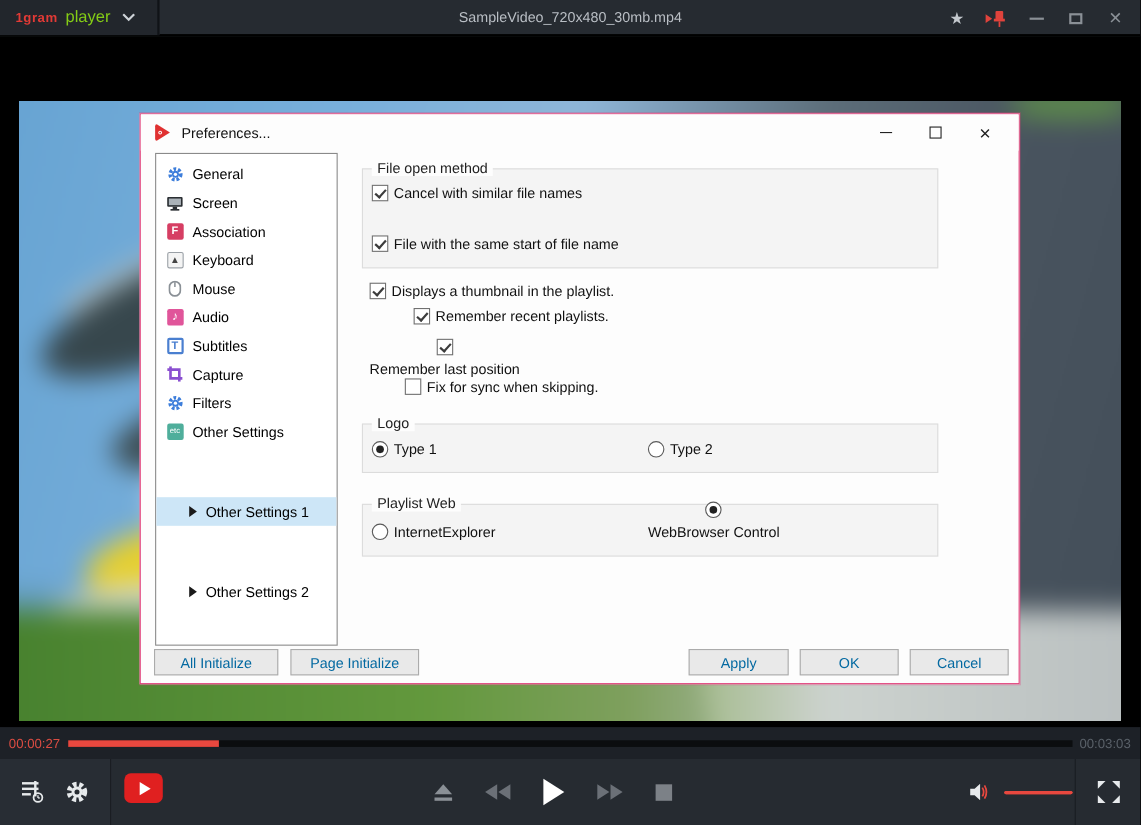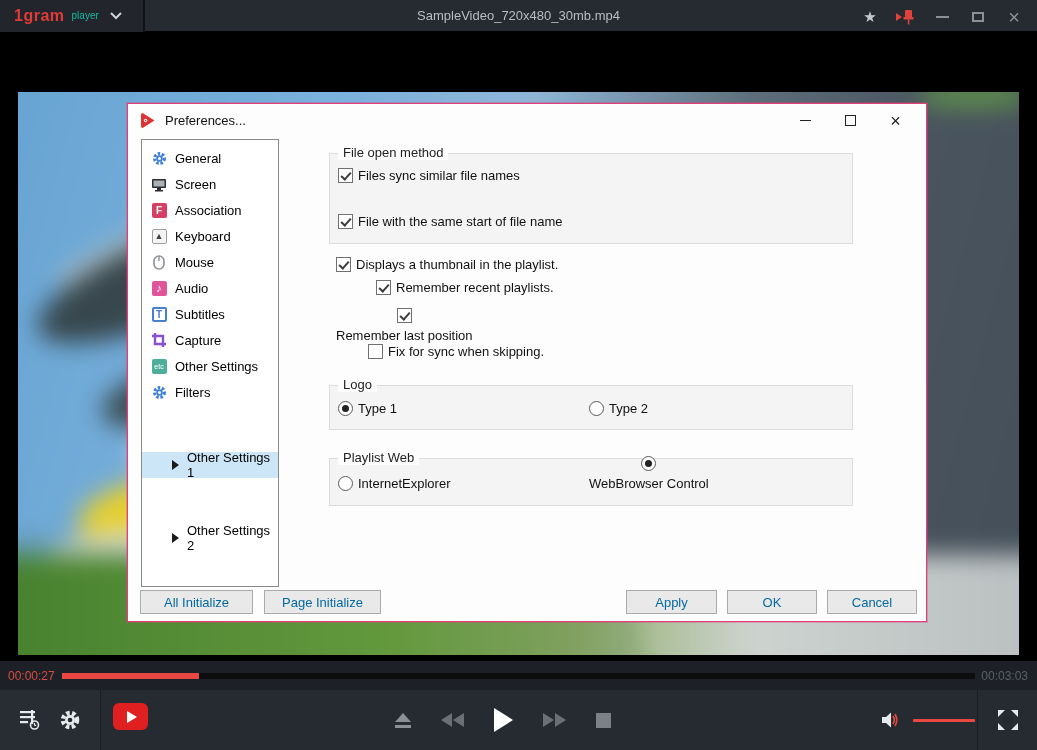--- a/index.html
+++ b/index.html
@@ -3,22 +3,22 @@
 <meta charset="utf-8">
 <style>
   * { margin:0; padding:0; box-sizing:border-box; }
   html,body { background:#000; }
   body { font-family:"Liberation Sans", sans-serif; }
   #app { position:relative; width:1037px; height:750px; background:#000; overflow:hidden; margin:0 auto; }
 
   
   .titlebar { position:absolute; left:0; top:0; width:1037px; height:33px; background:#262b31; border-bottom:2px solid #000; display:flex; align-items:center; }
   .logo-box { width:145px; height:33px; background:#22262c; border-right:2px solid #101317; display:flex; align-items:center; padding-left:14px; gap:7px; cursor:pointer; }
-  .logo-1gram { color:#e23a36; font-weight:bold; font-size:16px; letter-spacing:.5px; }
-  .logo-player { color:#14b8a6; font-size:10px; }
+  .logo-1gram { color:#e23a36; font-weight:bold; font-size:12px; letter-spacing:.5px; }
+  .logo-player { color:#84cc16; font-size:15px; }
   .logo-chev { margin-left:4px; }
   .tb-title { position:absolute; left:0; right:0; text-align:center; color:#b9bec4; font-size:13px; pointer-events:none; }
   .tb-right { position:absolute; right:8px; top:0; height:33px; display:flex; align-items:center; gap:6px; }
   .tb-btn { width:30px; height:26px; display:flex; align-items:center; justify-content:center; cursor:pointer; }
   .star { color:#c3c8cd; font-size:15px; }
   .min-glyph { width:13px; height:0; border-bottom:2px solid #8a9096; }
   .max-glyph { width:12px; height:10px; border:2px solid #8a9096; }
   .close-glyph { color:#8a9096; font-size:20px; line-height:1; }
 
   
@@ -41,21 +41,21 @@
   .dialog { position:absolute; left:127px; top:103px; width:800px; height:519px; background:#fdfdfd; border:1px solid #e0407a; box-shadow:0 0 0 1px rgba(224,64,122,.35); font-size:13px; color:#111; }
   .dlg-titlebar { position:absolute; left:0; top:0; width:100%; height:33px; background:#fdfdfd; display:flex; align-items:center; }
   .dlg-icon { margin-left:12px; width:17px; height:17px; }
   .dlg-title { margin-left:8px; font-size:13px; color:#111; }
   .dlg-ctrls { position:absolute; right:8px; top:0; height:33px; display:flex; }
   .dlg-btn { width:45px; height:33px; display:flex; align-items:center; justify-content:center; cursor:pointer; color:#222; }
   .dlg-min { width:11px; border-bottom:1px solid #222; height:0; }
   .dlg-max { width:11px; height:11px; border:1px solid #222; }
   .dlg-x { font-size:18px; line-height:1; }
 
-  .listbox { position:absolute; left:13px; top:35px; width:138px; height:448px; background:#fff; border:1px solid #8a8a8a; overflow:hidden; padding-top:5px; }
+  .listbox { position:absolute; left:13px; top:35px; width:166px; height:448px; background:#fff; border:1px solid #8a8a8a; overflow:hidden; padding-top:5px; }
   .li-row { height:26px; display:flex; align-items:center; padding-left:9px; gap:8px; cursor:pointer; font-size:13px; color:#000; }
   .li-row.sel { background:#cde6f7; }
   .li-row.sub { padding-left:30px;margin-top:47px; }
   .li-ic { width:16px; height:16px; flex:0 0 16px; display:flex; align-items:center; justify-content:center; }
   .ic-sq { width:15px; height:15px; display:flex; align-items:center; justify-content:center; color:#fff; font-weight:bold; border-radius:2px; }
   .ic-film { background:#d63e63; font-size:10px; }
   .ic-note { background:#e0559a; font-size:11px; }
   .ic-sub { background:#fff; border:2px solid #4a7fd0; color:#4a7fd0; font-size:10px; }
   .ic-etc { background:#4fae9b; font-size:7px; font-weight:normal; }
   .ic-key { background:#f4f4f4; border:1px solid #9aa0a6; color:#444; font-size:9px; }
@@ -231,50 +231,50 @@
         <span class="li-ic">
             <svg width="14" height="14" viewBox="0 0 14 14">
               <path d="M3,0 L3,11 L14,11" fill="none" stroke="#8a4fd0" stroke-width="2.4"></path>
               <path d="M0,3 L11,3 L11,14" fill="none" stroke="#8a4fd0" stroke-width="2.4"></path>
             </svg>
           </span>
         <span>Capture</span>
       </div>
       <div class="li-row">
         <span class="li-ic">
-            <span class="ic-sq ic-etc">etc</span>
-          </span>
-        <span>Other Settings</span>
-      </div>
-      <div class="li-row">
-        <span class="li-ic">
             <svg width="15" height="15" viewBox="0 0 16 16">
               <circle cx="8" cy="8" r="5.2" fill="none" stroke="#3d7edb" stroke-width="3.4" stroke-dasharray="2.6 1.8"></circle>
               <circle cx="8" cy="8" r="3.4" fill="#3d7edb"></circle>
               <circle cx="8" cy="8" r="1.6" fill="#fff"></circle>
             </svg>
           </span>
         <span>Filters</span>
       </div>
+      <div class="li-row">
+        <span class="li-ic">
+            <span class="ic-sq ic-etc">etc</span>
+          </span>
+        <span>Other Settings</span>
+      </div>
       <div class="li-row sub sel">
         <span class="tri"></span>
         <span>Other Settings 1</span>
       </div>
       <div class="li-row sub">
         <span class="tri"></span>
         <span>Other Settings 2</span>
       </div>
     </div>
 
     <div class="group" style="left:201px; top:49px; width:524px; height:91px;">
       <span class="group-cap">File open method</span>
     </div>
     <div class="cb-row" style="left:210px; top:64px;">
       <span class="cb checked"></span>
-      <span class="ctl-label">Files sync similar file names</span>
+      <span class="ctl-label">Cancel with similar file names</span>
     </div>
     <div class="cb-row" style="left:210px; top:110px;">
       <span class="cb checked"></span>
       <span class="ctl-label">File with the same start of file name</span>
     </div>
 
     <div class="cb-row" style="left:208px; top:153px;">
       <span class="cb checked"></span>
       <span class="ctl-label">Displays a thumbnail in the playlist.</span>
     </div>

